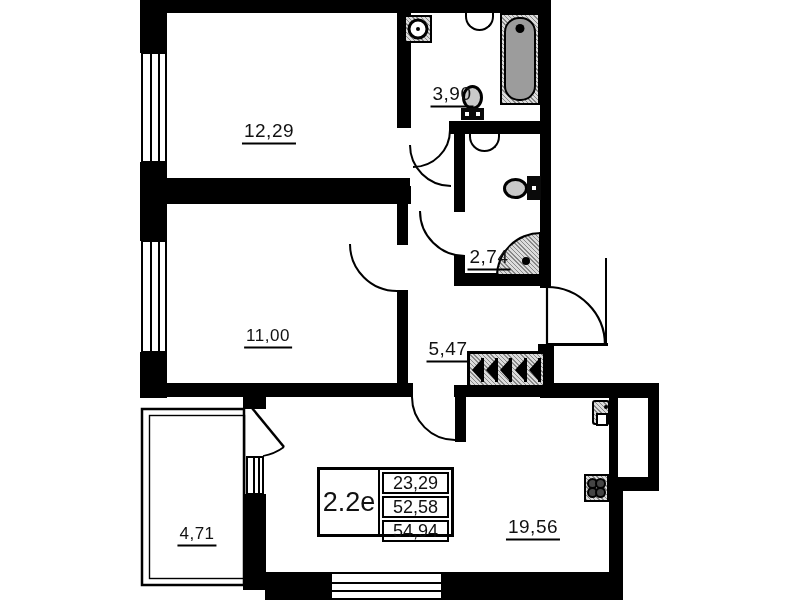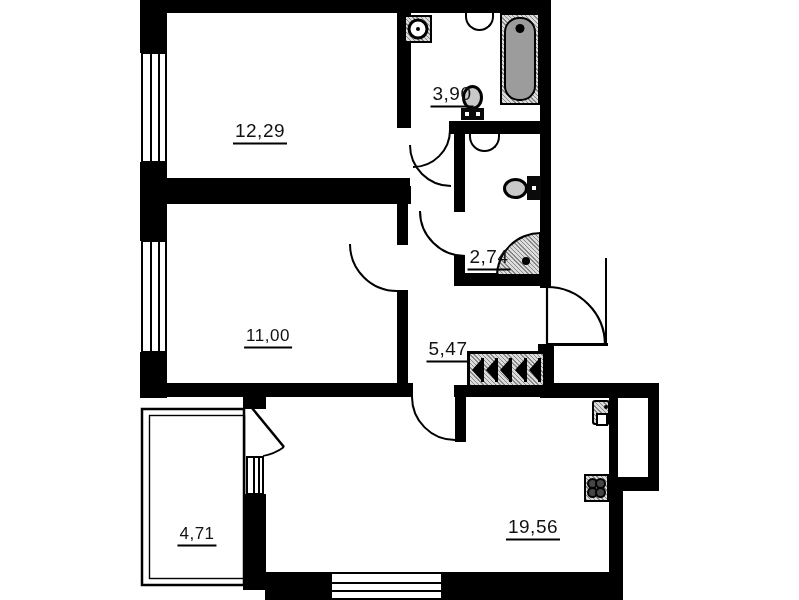--- a/index.html
+++ b/index.html
@@ -173,22 +173,30 @@
     <span class="basin"></span>
     <span class="faucet"></span>
   </div>
   <div class="fx stove speck">
     <span class="b b1"></span>
     <span class="b b2"></span>
     <span class="b b3"></span>
     <span class="b b4"></span>
   </div>
 
-  <div class="arealbl" style="left:260px;top:103px">12,29</div>
+  <div class="arealbl" style="left:269px;top:103px">12,29</div>
   <div class="arealbl small" style="left:268px;top:308px">11,00</div>
   <div class="arealbl" style="left:452px;top:66px">3,90</div>
   <div class="arealbl" style="left:489px;top:229px">2,74</div>
   <div class="arealbl" style="left:448px;top:321px">5,47</div>
   <div class="arealbl small" style="left:197px;top:506px">4,71</div>
   <div class="arealbl" style="left:533px;top:499px">19,56</div>
 
+  <div class="infobox">
+    <div class="unit-label">2.2е</div>
+    <div class="unit-values">
+      <div class="uv">23,29</div>
+      <div class="uv">52,58</div>
+      <div class="uv">54,94</div>
+    </div>
+  </div>
 
 </div>
 
 </body></html>

